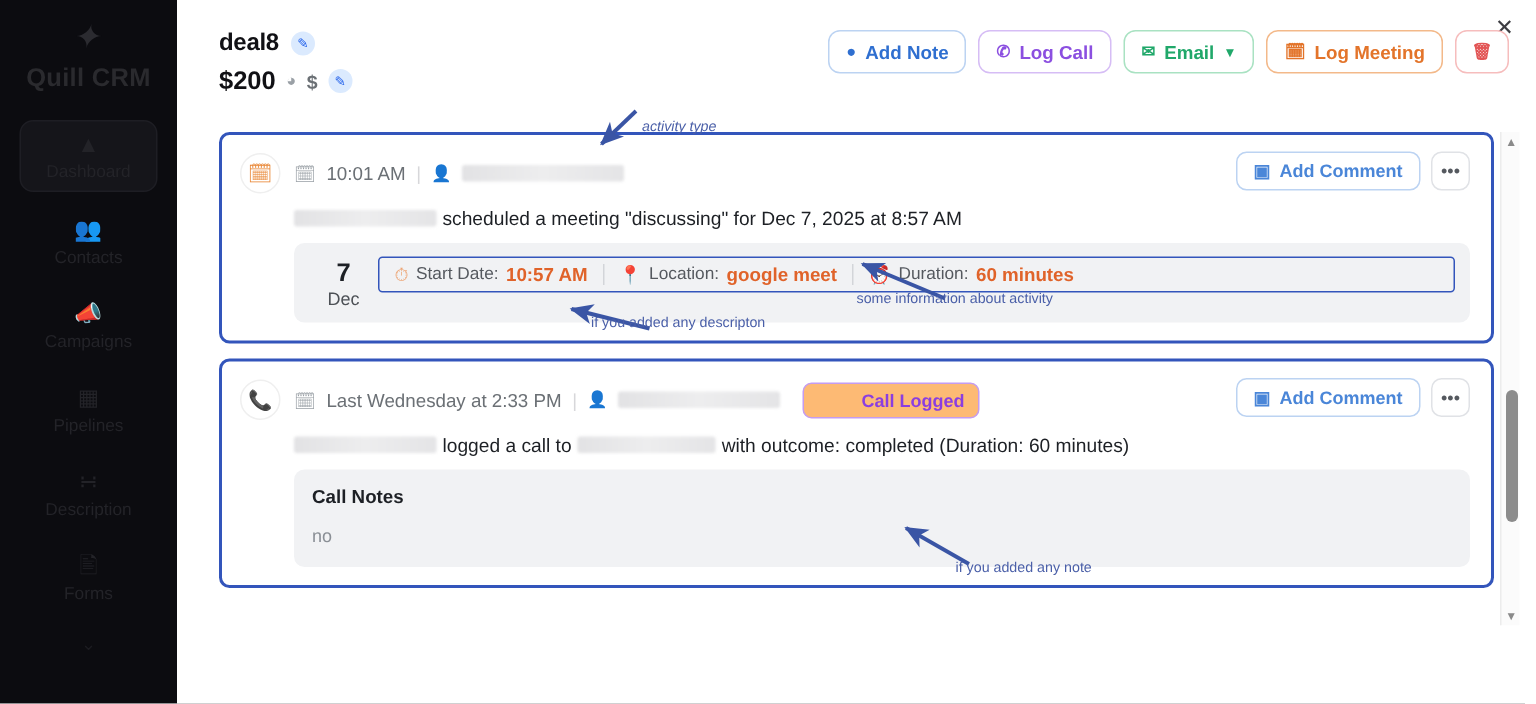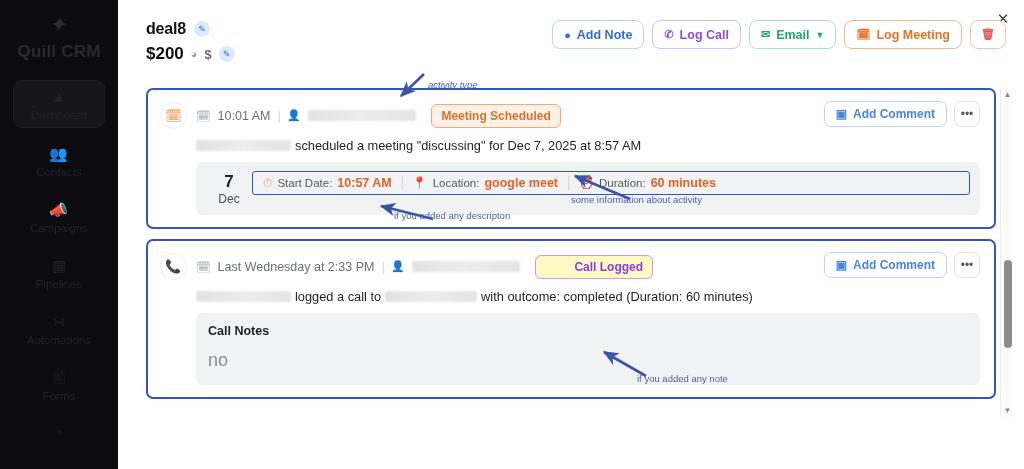--- a/index.html
+++ b/index.html
@@ -137,21 +137,21 @@
   .redact { display: inline-block; height: 11px; border-radius: 2px;
     background: linear-gradient(90deg,#e2e2e4,#ededee,#e4e4e6);
     filter: blur(1.1px); vertical-align: middle; }
   .r-sm { width: 92px; } .r-md { width: 108px; } .r-lg { width: 95px; }
 
   .type-badge {
     margin-left: 6px; padding: 4px 9px; border-radius: 6px;
     font-size: 12px; font-weight: bold; white-space: nowrap;
   }
   .badge-meeting { background: #fdf1e7; border: 1.3px solid #efa877; color: #d9732a; }
-  .badge-call    { background: #fef9c3; border: 1.3px solid #c49cf0; color: #8b3ee0; padding-left: 38px; }
+  .badge-call    { background: #fdba74; border: 1.3px solid #c49cf0; color: #8b3ee0; padding-left: 38px; }
 
   .card-actions { position: absolute; right: 0; top: -1px; display: flex; align-items: center; gap: 7px; }
   .add-comment {
     display: flex; align-items: center; gap: 6px;
     height: 26px; padding: 0 11px; border-radius: 7px;
     border: 1.3px solid #bcd3f2; background: #fff;
     color: #4a86d8; font-size: 12px; font-weight: bold; cursor: pointer;
   }
   .kebab {
     width: 26px; height: 26px; border-radius: 7px;
@@ -184,21 +184,21 @@
   .desc-box {
     display: inline-block; margin-top: 6px;
     border: 1.8px solid #3355bb; border-radius: 3px;
     padding: 4px 7px 6px; background: #f1f2f4;
   }
   .desc-title { font-size: 12.5px; font-weight: bold; color: #1d2025; }
   .desc-text { font-size: 12.5px; color: #6b7075; margin-top: 6px; }
 
   .notes-box { margin: 9px 0 0 36px; background: #f1f2f4; border-radius: 7px; padding: 11px 12px 14px; }
   .notes-title { font-size: 12.5px; font-weight: bold; color: #1d2025; }
-  .notes-text { font-size: 18px; color: #8a8f95; margin-top: 12px; }
+  .notes-text { font-size: 12px; color: #8a8f95; margin-top: 12px; }
 
   
   .anno { position: absolute; font-size: 9.5px; color: #4a5fa8; white-space: nowrap; pointer-events: none; }
   #anno-svg { position: absolute; inset: 0; pointer-events: none; }
   #anno-layer { position: absolute; inset: 0; pointer-events: none; z-index: 30; }
 </style>
 </head>
 <body>
 
 <div id="app-background">
@@ -218,21 +218,21 @@
     <div class="nav-item">
       <span class="nav-icon">📣</span>
       <span class="nav-label">Campaigns</span>
     </div>
     <div class="nav-item">
       <span class="nav-icon">▦</span>
       <span class="nav-label">Pipelines</span>
     </div>
     <div class="nav-item">
       <span class="nav-icon">∺</span>
-      <span class="nav-label">Automations</span>
+      <span class="nav-label">Description</span>
     </div>
     <div class="nav-item">
       <span class="nav-icon">🖹</span>
       <span class="nav-label">Forms</span>
     </div>
     <div class="nav-caret">⌄</div>
   </nav>
 </div>
 
 <div id="modal">
@@ -281,21 +281,20 @@
       <article class="activity-card highlighted">
         <div class="card-top">
           <span class="tl-icon meeting">🗓</span>
           <div class="meta">
             <span class="cal">🗓</span>
             <span>10:01 AM</span>
             <span class="divider">|</span>
             <span class="person">👤</span>
             <span class="redact r-md"></span>
           </div>
-          <span class="type-badge badge-meeting">Meeting Scheduled</span>
           <div class="card-actions">
             <button class="add-comment">
               <span>▣</span>
               <span>Add Comment</span>
             </button>
             <button class="kebab">•••</button>
           </div>
         </div>
 
         <div class="summary">

